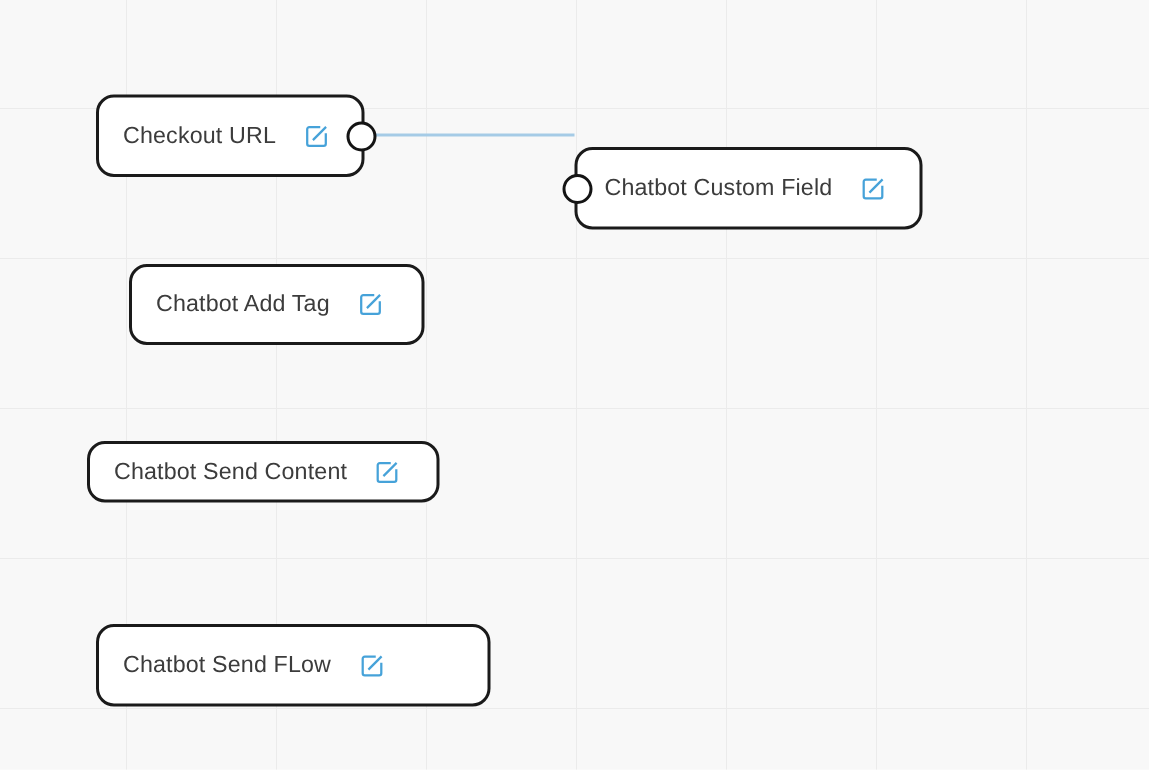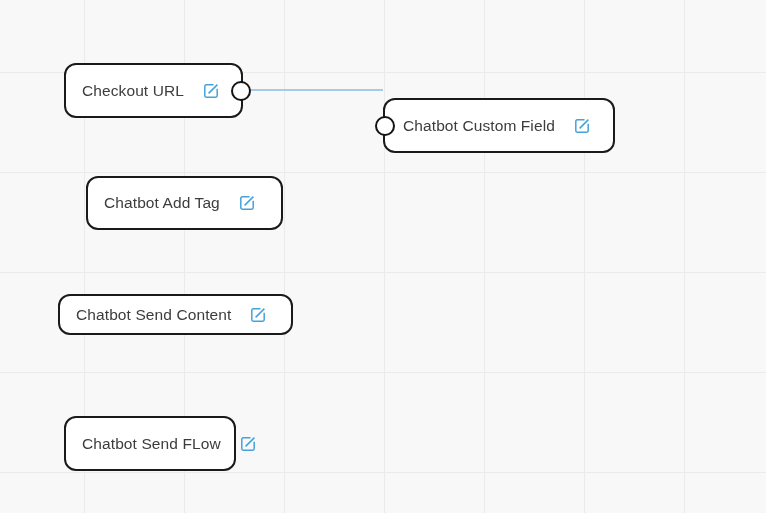--- a/index.html
+++ b/index.html
@@ -111,21 +111,21 @@
   <div class="node" style="left:58px; top:294px; width:235px; height:41px;">
     <span class="node-label">Chatbot Send Content</span>
     <span class="edit-btn">
       <svg width="18" height="18" viewBox="0 0 18 18" fill="none" stroke="#46a2d9" stroke-width="1.5">
         <path d="M11.5 2.8 H4.2 C3.4 2.8 2.8 3.4 2.8 4.2 V13.8 C2.8 14.6 3.4 15.2 4.2 15.2 H13.8 C14.6 15.2 15.2 14.6 15.2 13.8 V6.8"></path>
         <path d="M6.6 11.4 L15.4 2.6"></path>
       </svg>
     </span>
   </div>
 
-  <div class="node" style="left:64px; top:416px; width:172px; height:55px;">
+  <div class="node" style="left:64px; top:416px; width:263px; height:55px;">
     <span class="node-label">Chatbot Send FLow</span>
     <span class="edit-btn">
       <svg width="18" height="18" viewBox="0 0 18 18" fill="none" stroke="#46a2d9" stroke-width="1.5">
         <path d="M11.5 2.8 H4.2 C3.4 2.8 2.8 3.4 2.8 4.2 V13.8 C2.8 14.6 3.4 15.2 4.2 15.2 H13.8 C14.6 15.2 15.2 14.6 15.2 13.8 V6.8"></path>
         <path d="M6.6 11.4 L15.4 2.6"></path>
       </svg>
     </span>
   </div>
 
 </div>

